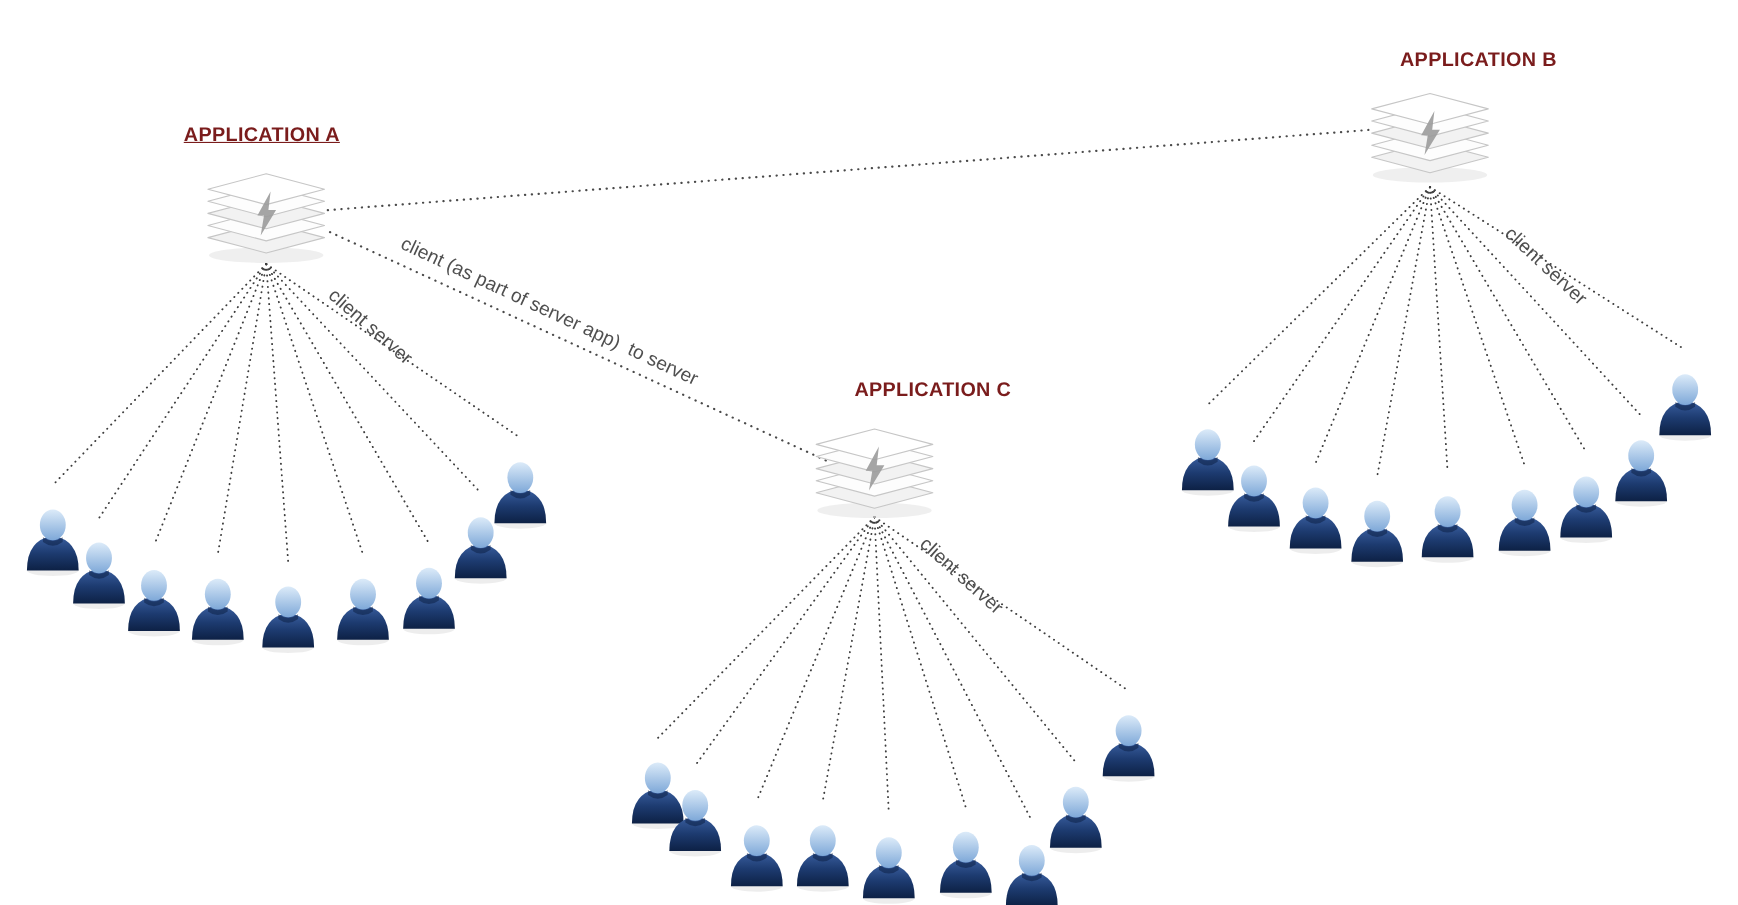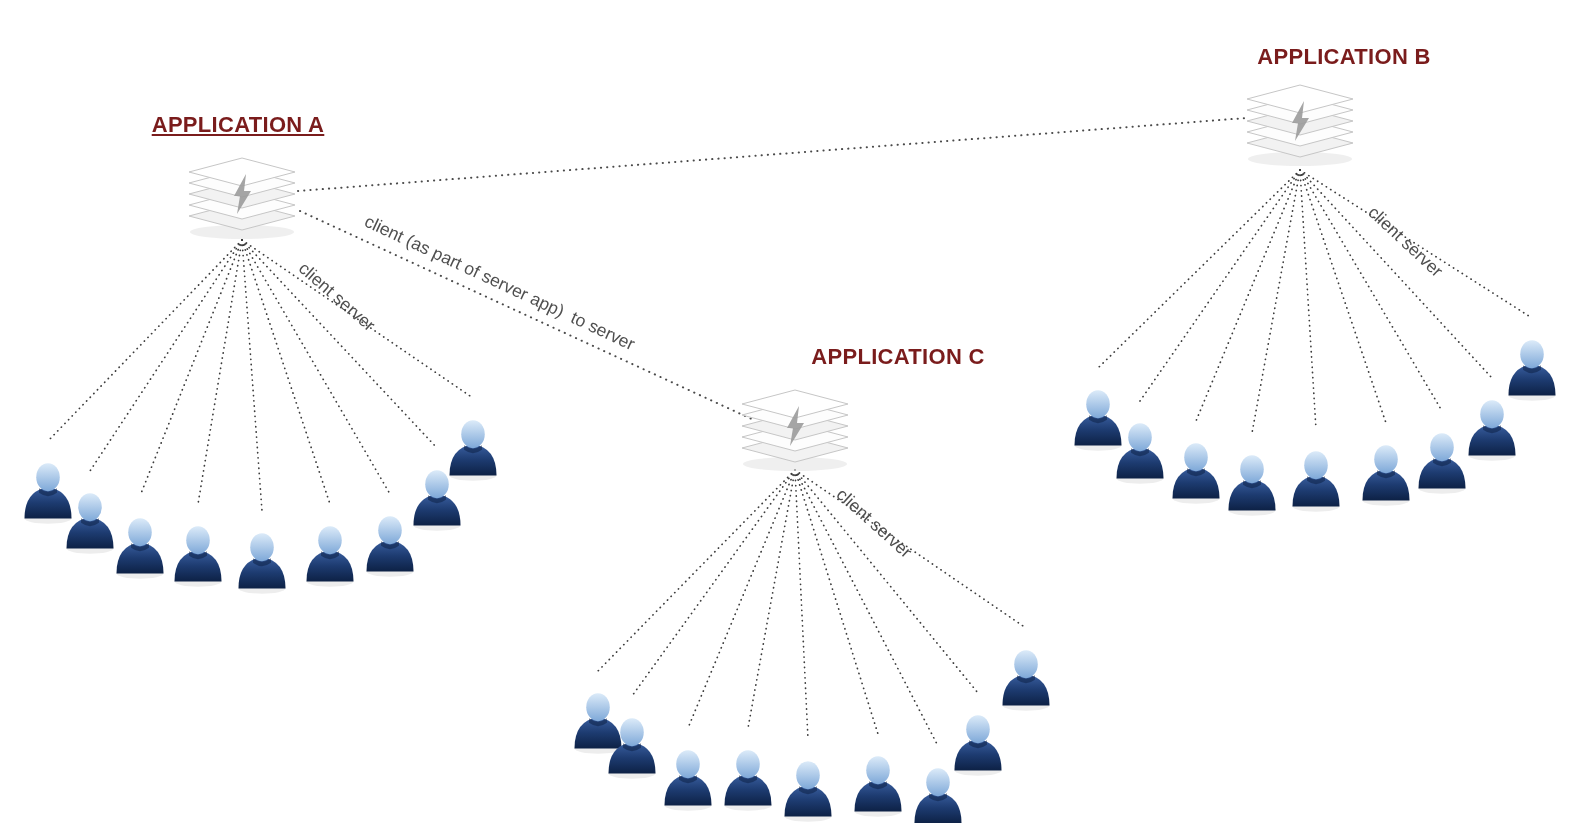--- a/index.html
+++ b/index.html
@@ -4,21 +4,21 @@
 <style>
   html,body { margin:0; padding:0; background:#ffffff; }
   #stage {
     position:relative; width:1580px; height:823px;
     background:#ffffff; overflow:hidden;
     font-family:"Liberation Sans", sans-serif;
   }
   #scene { position:absolute; left:0; top:0; }
   .app-title {
     position:absolute; transform:translateX(-50%);
-    font-weight:700; font-size:22px; letter-spacing:0.3px;
+    font-weight:700; font-size:18px; letter-spacing:0.3px;
     color:#7a1c1c; white-space:nowrap;text-align:center;
   }
   .fan-label, .edge-label {
     position:absolute; color:#4f4f4f; font-size:17.5px;
     white-space:pre; transform-origin:left top;
   }
 </style>
 </head>
 <body>
 
@@ -117,21 +117,21 @@
       <use href="#user-sym" transform="translate(748,772) scale(1.12)"></use>
       <use href="#user-sym" transform="translate(808,783) scale(1.12)"></use>
       <use href="#user-sym" transform="translate(878,778) scale(1.12)"></use>
       <use href="#user-sym" transform="translate(938,790) scale(1.12)"></use>
       <use href="#user-sym" transform="translate(978,737) scale(1.12)"></use>
       <use href="#user-sym" transform="translate(1026,672) scale(1.12)"></use>
     </svg>
 
   <div class="app-title" style="left:238px; top:112px;text-decoration:underline;">APPLICATION A</div>
   <div class="app-title" style="left:1344px; top:44px;">APPLICATION B</div>
-  <div class="app-title" style="left:898px; top:344px;">APPLICATION C</div>
+  <div class="app-title" style="left:848px; top:344px;">APPLICATION C</div>
 
   <div class="fan-label" style="left:308px; top:258px; transform:rotate(41deg);">client server</div>
   <div class="fan-label" style="left:1378px; top:202px; transform:rotate(43deg);">client server</div>
   <div class="fan-label" style="left:846px; top:484px; transform:rotate(42deg);">client server</div>
 
   <div class="edge-label" style="left:370px; top:211px; transform:rotate(25deg);">client (as part of server app)  to server</div>
 
 </div>
 
 </body></html>

